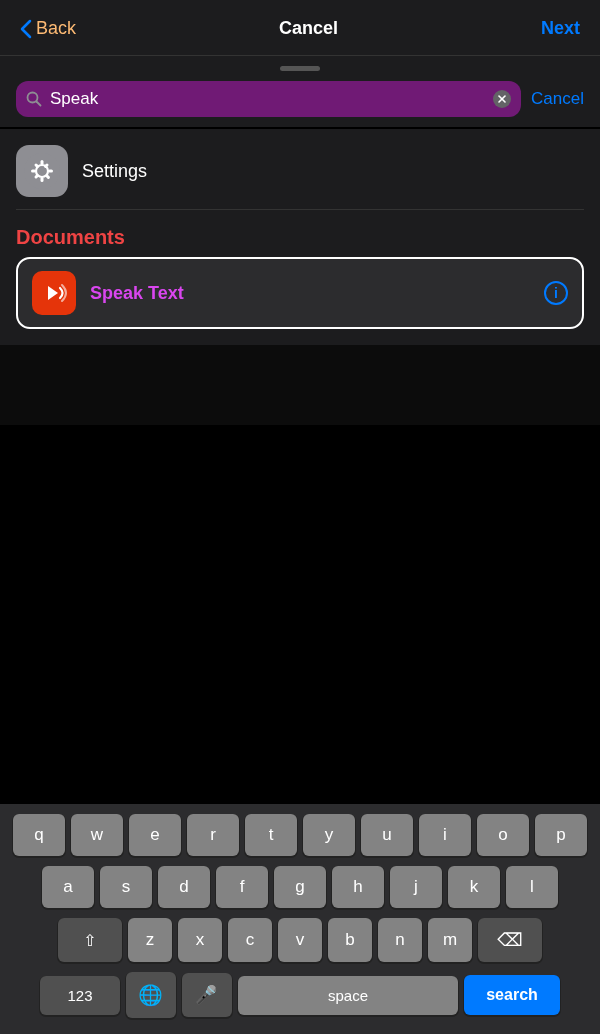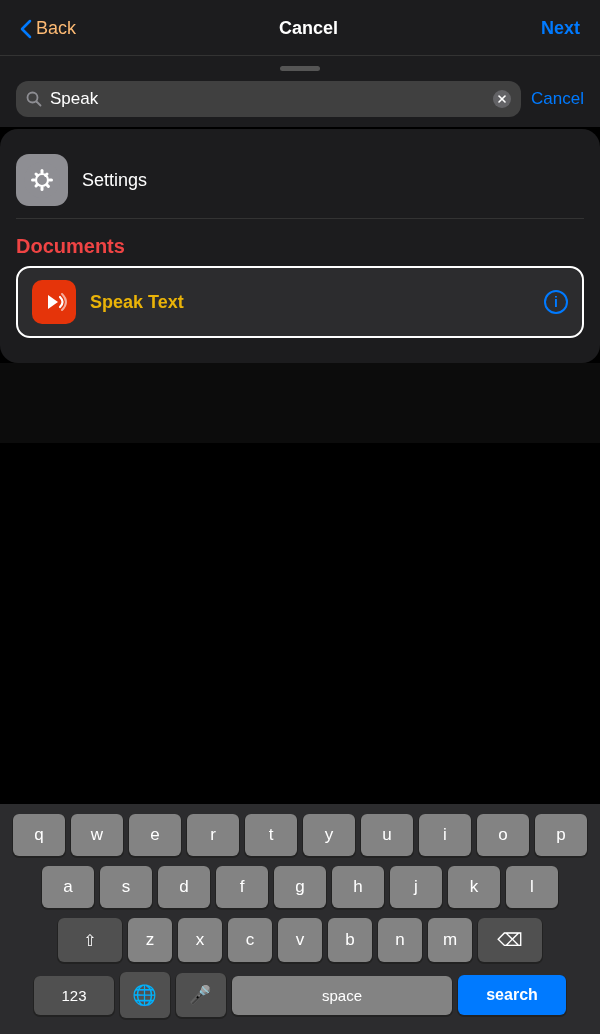--- a/index.html
+++ b/index.html
@@ -59,21 +59,21 @@
       border-radius: 3px;
       margin: 0 auto 10px;
     }
     .search-bar-row {
       display: flex;
       align-items: center;
       gap: 10px;
     }
     .search-input-wrap {
       flex: 1;
-      background: #404040;
+      background: #701a75;
       border-radius: 12px;
       display: flex;
       align-items: center;
       padding: 8px 10px;
       gap: 8px;
     }
     .search-icon-svg {
       color: #8e8e93;
       flex-shrink: 0;
     }
@@ -97,22 +97,21 @@
       color: #007AFF;
       font-size: 17px;
       cursor: pointer;
       white-space: nowrap;
     }
 
     
     .results-area {
       background: #1c1c1e;
       margin-top: 2px;
-      padding: 13px 16px;
-      border-radius: 18px;
+      padding: 4px 16px;
     }
 
     
     .settings-row {
       display: flex;
       align-items: center;
       gap: 14px;
       padding: 12px 0;
       border-bottom: 1px solid #333;
     }
@@ -159,21 +158,21 @@
       background: #E5340A;
       display: flex;
       align-items: center;
       justify-content: center;
       flex-shrink: 0;
     }
     .speak-label {
       flex: 1;
       font-size: 18px;
       font-weight: 700;
-      color: #eab308;
+      color: #d946ef;
     }
     .info-btn {
       width: 24px;
       height: 24px;
       border-radius: 50%;
       border: 2px solid #007AFF;
       display: flex;
       align-items: center;
       justify-content: center;
       color: #007AFF;
@@ -353,15 +352,15 @@
     <div class="kb-key light kb-key-letter" style="width:44px;">n</div>
     <div class="kb-key light kb-key-letter" style="width:44px;">m</div>
     <div class="kb-key" style="width:64px; font-size:18px;">⌫</div>
   </div>
 
   <div class="kb-row row4" style="gap:6px; align-items:center;">
     <div class="kb-key kb-key-num" style="width:80px; font-size:15px;">123</div>
     <div class="kb-key kb-key-globe" style="width:50px; font-size:20px;">🌐</div>
     <div class="kb-key kb-key-mic" style="width:50px; font-size:18px;">🎤</div>
     <div class="kb-key light kb-key-space" style="flex:1; font-size:15px;">space</div>
-    <div class="kb-key search-key kb-key-search" style="width:108px; font-size:16px;">search</div>
+    <div class="kb-key search-key kb-key-search" style="width:96px; font-size:16px;">search</div>
   </div>
 </div>
 
 </body></html>

